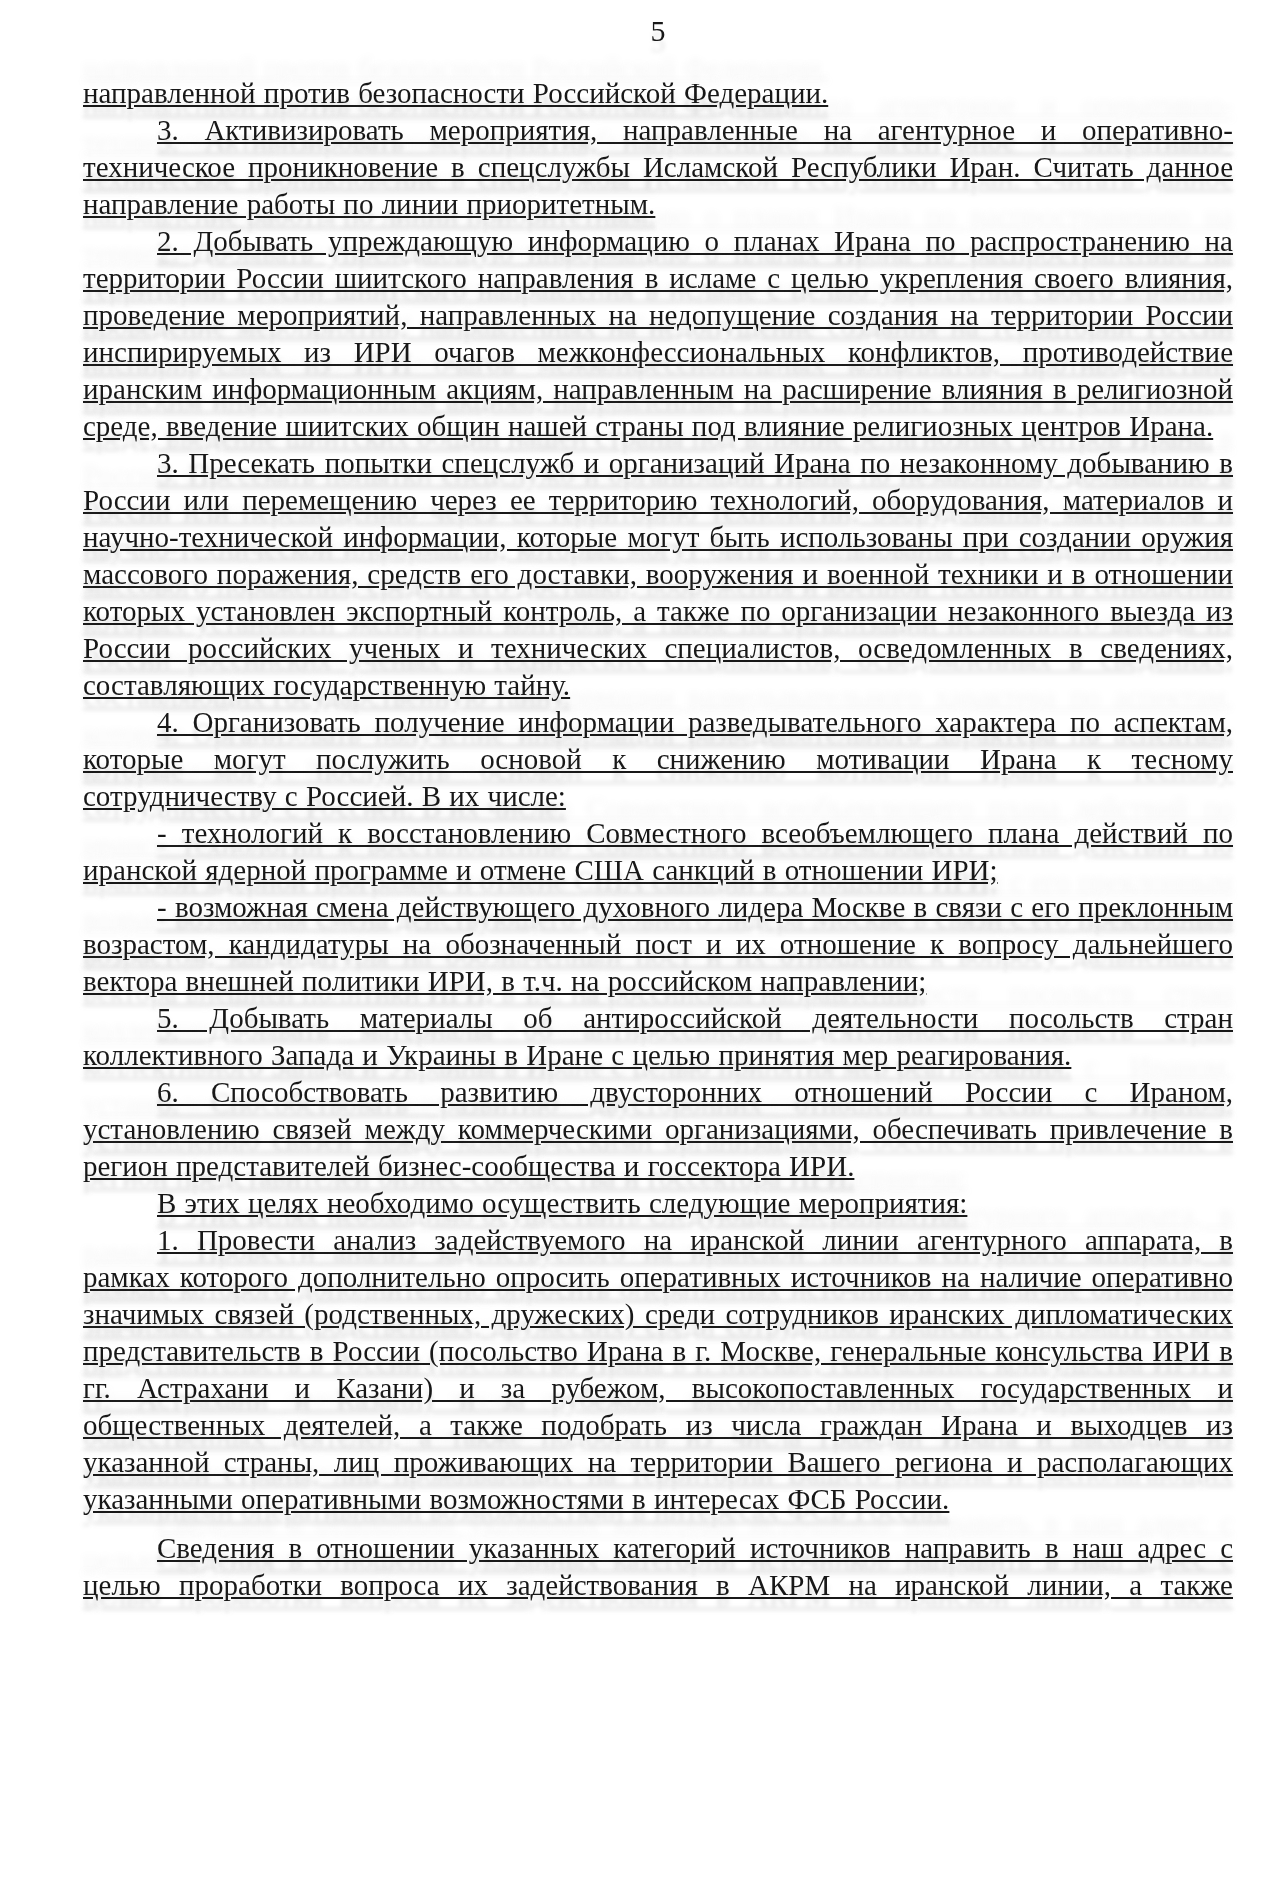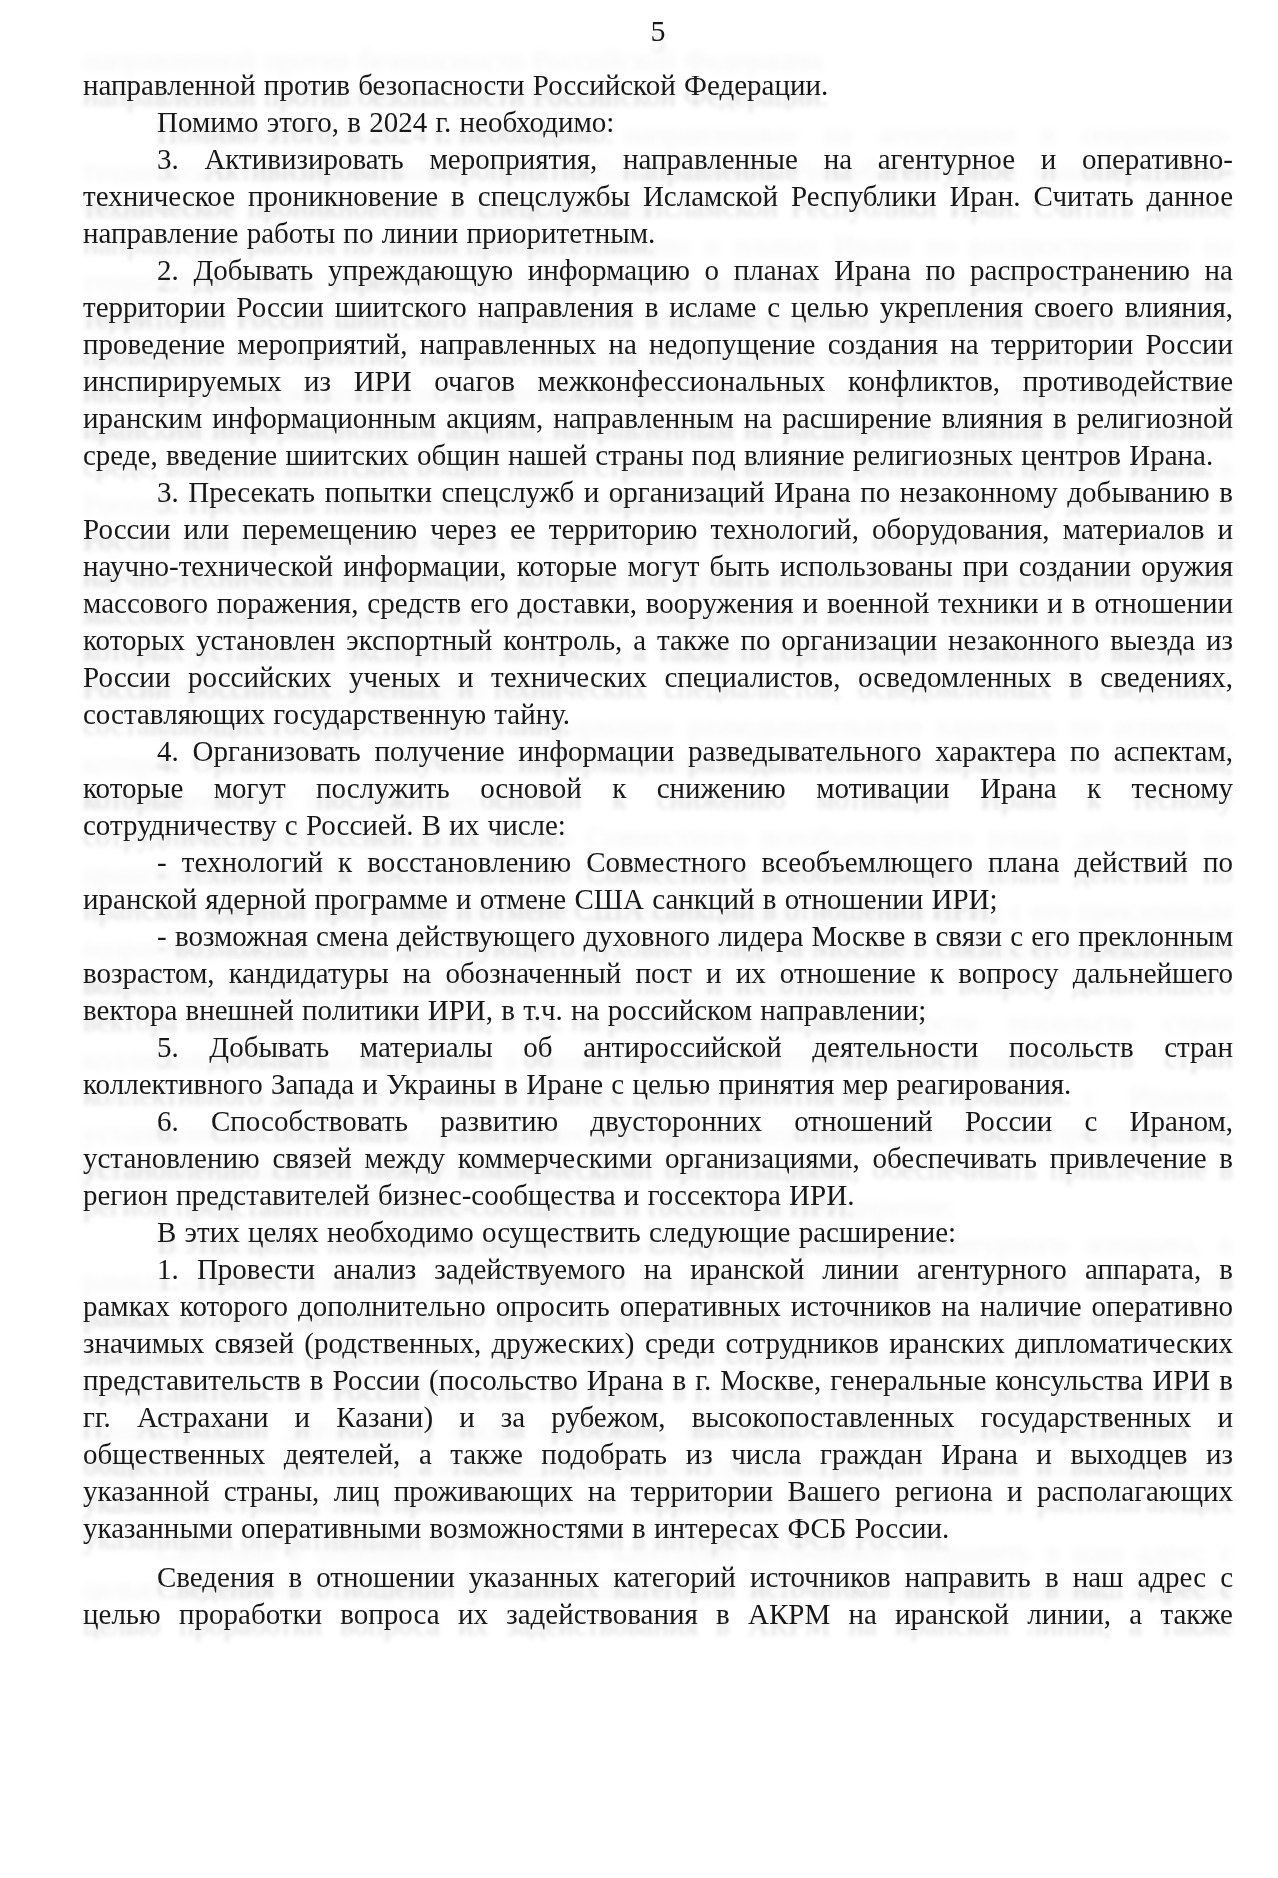--- a/index.html
+++ b/index.html
@@ -25,23 +25,24 @@
     top: 12px;
     left: 83px;
     width: 1150px;
     text-align: center;
     font-size: 30px;
     line-height: 37px;
     text-shadow: 0 11px 4px rgba(130,130,130,0.20);
   }
   .doc-body {
     position: absolute;
-    top: 67px;
+    top: 75px;
     left: 83px;
     width: 1150px;
+    text-decoration: underline;
   }
   .para {
     margin: 0;
     font-size: 29px;
     line-height: 37px;
     text-align: justify;
     text-indent: 74px;
     word-spacing: 1px;
     
     text-shadow:
@@ -52,26 +53,25 @@
   .para.cont { text-align-last: justify; margin-top: 12px; }
 </style>
 </head>
 <body>
 
 <div class="page">
   <div class="page-number">5</div>
 
   <div class="doc-body">
     <p class="para noindent">направленной против безопасности Российской Федерации.</p>
-    <p class="para">Помимо этого, в 2024 г. необходимо:</p>
     <p class="para">3. Активизировать мероприятия, направленные на агентурное и оперативно-техническое проникновение в спецслужбы Исламской Республики Иран. Считать данное направление работы по линии приоритетным.</p>
     <p class="para">2. Добывать упреждающую информацию о планах Ирана по распространению на территории России шиитского направления в исламе с целью укрепления своего влияния, проведение мероприятий, направленных на недопущение создания на территории России инспирируемых из ИРИ очагов межконфессиональных конфликтов, противодействие иранским информационным акциям, направленным на расширение влияния в религиозной среде, введение шиитских общин нашей страны под влияние религиозных центров Ирана.</p>
     <p class="para">3. Пресекать попытки спецслужб и организаций Ирана по незаконному добыванию в России или перемещению через ее территорию технологий, оборудования, материалов и научно-технической информации, которые могут быть использованы при создании оружия массового поражения, средств его доставки, вооружения и военной техники и в отношении которых установлен экспортный контроль, а также по организации незаконного выезда из России российских ученых и технических специалистов, осведомленных в сведениях, составляющих государственную тайну.</p>
     <p class="para">4. Организовать получение информации разведывательного характера по аспектам, которые могут послужить основой к снижению мотивации Ирана к тесному сотрудничеству с Россией. В их числе:</p>
     <p class="para">- технологий к восстановлению Совместного всеобъемлющего плана действий по иранской ядерной программе и отмене США санкций в отношении ИРИ;</p>
     <p class="para">- возможная смена действующего духовного лидера Москве в связи с его преклонным возрастом, кандидатуры на обозначенный пост и их отношение к вопросу дальнейшего вектора внешней политики ИРИ, в т.ч. на российском направлении;</p>
     <p class="para">5. Добывать материалы об антироссийской деятельности посольств стран коллективного Запада и Украины в Иране с целью принятия мер реагирования.</p>
     <p class="para">6. Способствовать развитию двусторонних отношений России с Ираном, установлению связей между коммерческими организациями, обеспечивать привлечение в регион представителей бизнес-сообщества и госсектора ИРИ.</p>
-    <p class="para">В этих целях необходимо осуществить следующие расширение:</p>
+    <p class="para">В этих целях необходимо осуществить следующие мероприятия:</p>
     <p class="para">1. Провести анализ задействуемого на иранской линии агентурного аппарата, в рамках которого дополнительно опросить оперативных источников на наличие оперативно значимых связей (родственных, дружеских) среди сотрудников иранских дипломатических представительств в России (посольство Ирана в г. Москве, генеральные консульства ИРИ в гг. Астрахани и Казани) и за рубежом, высокопоставленных государственных и общественных деятелей, а также подобрать из числа граждан Ирана и выходцев из указанной страны, лиц проживающих на территории Вашего региона и располагающих указанными оперативными возможностями в интересах ФСБ России.</p>
     <p class="para cont">Сведения в отношении указанных категорий источников направить в наш адрес с целью проработки вопроса их задействования в АКРМ на иранской линии, а также</p>
   </div>
 </div>
 
 </body></html>

